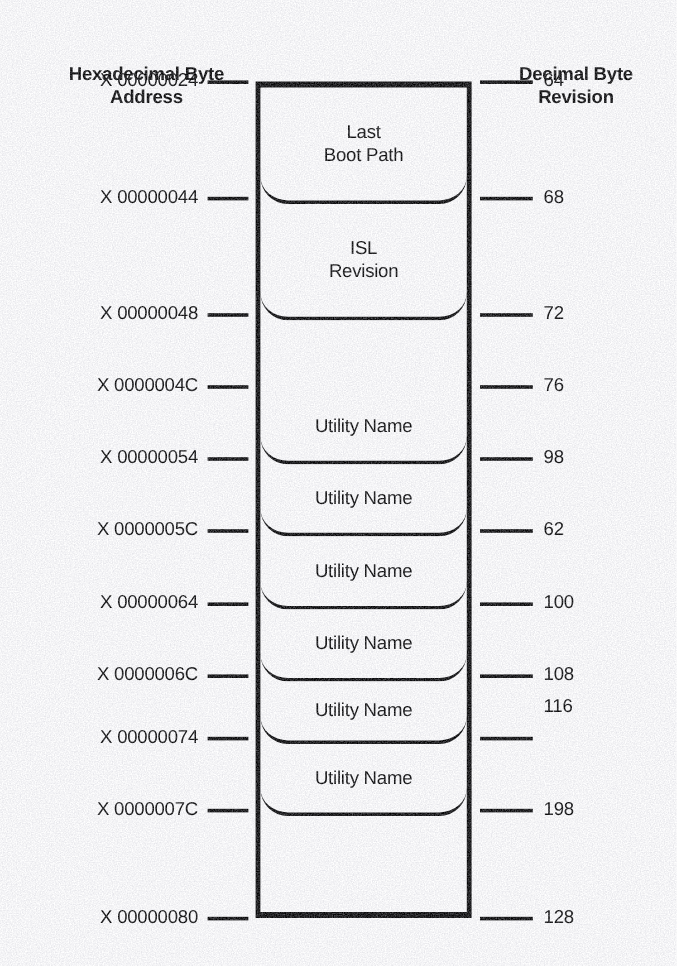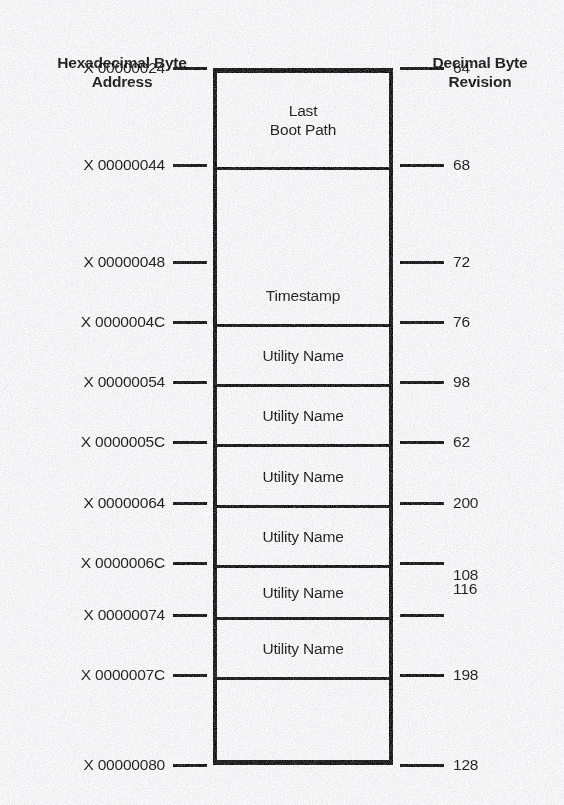--- a/index.html
+++ b/index.html
@@ -74,20 +74,21 @@
     box-sizing: border-box;
     display: flex;
     align-items: center;
     justify-content: center;
     text-align: center;
     font-size: 15.5px;
     line-height: 19px;
     letter-spacing: -0.2px;
     white-space: pre-line;
     border-bottom: 3px solid #000;
+    border-radius: 23px;
   }
   .region.last-region {
     border-bottom: none;
   }
 
   
   .addr-hex {
     position: absolute;
     right: 399px;      
     width: 220px;
@@ -155,43 +156,44 @@
     <div class="addr-hex" style="top: 373px;">X 00000054</div>
     <div class="tick tick-right" style="top: 381px;"></div>
     <div class="addr-dec" style="top: 373px;">98</div>
     <div class="tick tick-left" style="top: 441px;"></div>
     <div class="addr-hex" style="top: 433px;">X 0000005C</div>
     <div class="tick tick-right" style="top: 441px;"></div>
     <div class="addr-dec" style="top: 433px;">62</div>
     <div class="tick tick-left" style="top: 502px;"></div>
     <div class="addr-hex" style="top: 494px;">X 00000064</div>
     <div class="tick tick-right" style="top: 502px;"></div>
-    <div class="addr-dec" style="top: 494px;">200</div>
+    <div class="addr-dec" style="top: 494px;">100</div>
     <div class="tick tick-left" style="top: 562px;"></div>
     <div class="addr-hex" style="top: 554px;">X 0000006C</div>
     <div class="tick tick-right" style="top: 562px;"></div>
-    <div class="addr-dec" style="top: 554px; margin-top: 12px;">108</div>
+    <div class="addr-dec" style="top: 554px;">108</div>
     <div class="tick tick-left" style="top: 614px;"></div>
     <div class="addr-hex" style="top: 606px;">X 00000074</div>
     <div class="tick tick-right" style="top: 614px;"></div>
     <div class="addr-dec" style="top: 580px;">116</div>
     <div class="tick tick-left" style="top: 674px;"></div>
     <div class="addr-hex" style="top: 666px;">X 0000007C</div>
     <div class="tick tick-right" style="top: 674px;"></div>
     <div class="addr-dec" style="top: 666px;">198</div>
     <div class="tick tick-left" style="top: 764px;"></div>
     <div class="addr-hex" style="top: 756px;">X 00000080</div>
     <div class="tick tick-right" style="top: 764px;"></div>
     <div class="addr-dec" style="top: 756px;">128</div>
   </div>
 
 <div id="memory-box">
     <div class="region" style="top: 0px; height: 97px;">Last
 Boot Path</div>
-    <div class="region" style="top: 194px; height: 60px;">Timestamp</div>
+    <div class="region" style="top: 97px; height: 97px;">ISL
+Revision</div>
     <div class="region" style="top: 254px; height: 60px;">Utility Name</div>
     <div class="region" style="top: 314px; height: 60px;">Utility Name</div>
     <div class="region" style="top: 374px; height: 61px;">Utility Name</div>
     <div class="region" style="top: 435px; height: 60px;">Utility Name</div>
     <div class="region" style="top: 495px; height: 52px;">Utility Name</div>
     <div class="region" style="top: 547px; height: 60px;">Utility Name</div>
   </div>
 
 <svg id="paper-noise" width="564" height="805" viewBox="0 0 564 805" aria-hidden="true">
   <defs>

